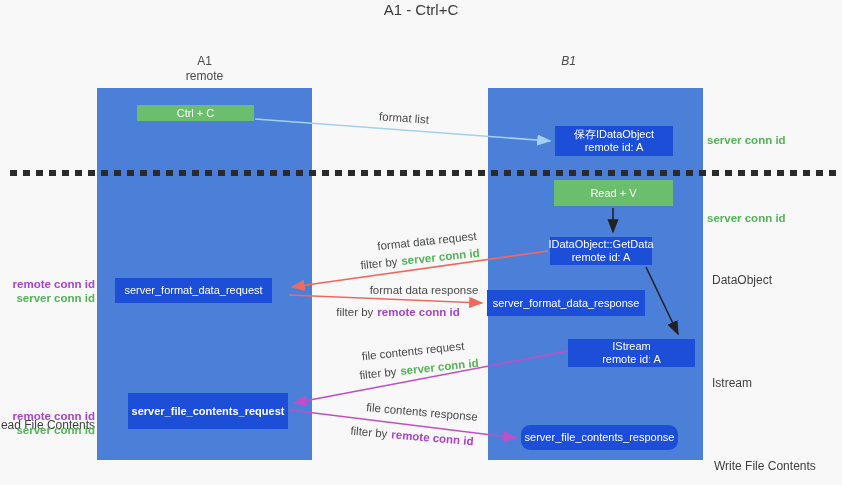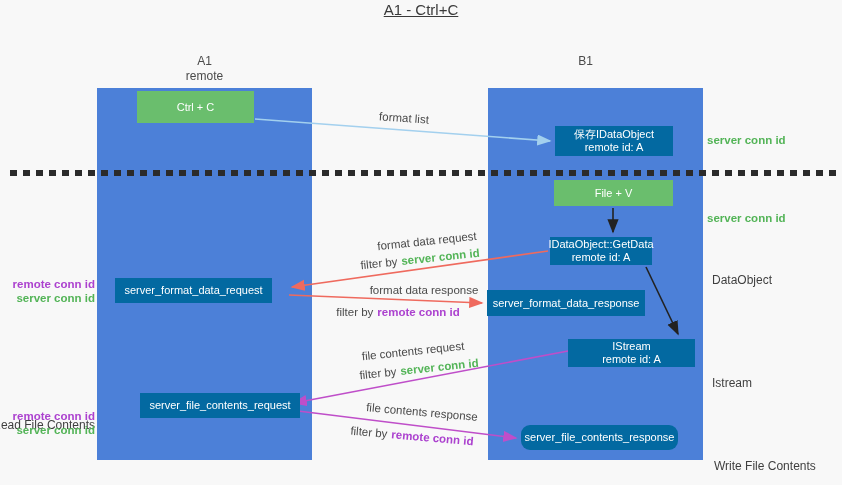--- a/index.html
+++ b/index.html
@@ -8,60 +8,60 @@
     background:#f8f8f8;
     font-family:"Liberation Sans", sans-serif;
     position:relative;
     overflow:hidden;
     color:#3f3f3f;
   }
 
   
   .title {
     position:absolute; left:0; top:9; width:842px;
-    text-align:center; font-size:15px; line-height:19px; color:#3a3a3a;text-decoration:underline;
+    text-align:center; font-size:15px; line-height:19px; color:#3a3a3a;
   }
 
   
   .lane-header {
     position:absolute; top:54px; width:215px;
     text-align:center; font-size:12px; line-height:15px; color:#4a4a4a;
   }
   .lane-header.left { left:97px; }
-  .lane-header.right { left:478px; }
+  .lane-header.right { left:461px;font-style:italic; }
 
   
   .lane {
     position:absolute; top:88px; width:215px; height:372px;
     background:#4c80d8; z-index:1;
   }
   .lane.left { left:97px; }
   .lane.right { left:488px; }
 
   
   svg.overlay { position:absolute; left:0; top:0; z-index:2; }
 
   
   .node {
     position:absolute; z-index:3;
     display:flex; flex-direction:column; align-items:center; justify-content:center;
     color:#ffffff; font-size:11px; line-height:13px; text-align:center;
     white-space:nowrap;
   }
   .node.green { background:#6abe6d; }
-  .node.orange { background:#0369a1; }
-
-  .n-ctrl-c   { left:137px; top:91px; width:117px; height:32px; }
+  .node.orange { background:#1d4ed8; }
+
+  .n-ctrl-c   { left:137px; top:105px; width:117px; height:16px; }
   .n-saveobj  { left:555px; top:126px; width:118px; height:30px; }
   .n-ctrl-v   { left:554px; top:180px; width:119px; height:26px; }
   .n-getdata  { left:550px; top:237px; width:102px; height:28px; }
   .n-freq     { left:115px; top:278px; width:157px; height:25px; }
   .n-fresp    { left:487px; top:290px; width:158px; height:26px; }
   .n-istream  { left:568px; top:339px; width:127px; height:28px; }
-  .n-fcreq    { left:140px; top:393px; width:160px; height:25px; }
+  .n-fcreq    { left:128px; top:393px; width:160px; height:36px;font-weight:bold; }
   .n-fcresp   { left:521px; top:425px; width:157px; height:25px;border-radius:9px; }
 
   
   .alabel {
     position:absolute; z-index:4; white-space:nowrap;
     font-size:11.5px; color:#4a4a4a;
     transform-origin:center center;
   }
   .alabel .gap { margin-left:4px; }
   .green-t  { color:#53b457; font-weight:bold; }
@@ -137,21 +137,21 @@
 <div class="node green n-ctrl-c">
   <span>Ctrl + C</span>
 </div>
 
 <div class="node orange n-saveobj">
   <span>保存IDataObject</span>
   <span>remote id: A</span>
 </div>
 
 <div class="node green n-ctrl-v">
-  <span>File + V</span>
+  <span>Read + V</span>
 </div>
 
 <div class="node orange n-getdata">
   <span>IDataObject::GetData</span>
   <span>remote id: A</span>
 </div>
 
 <div class="node orange n-freq">
   <span>server_format_data_request</span>
 </div>

